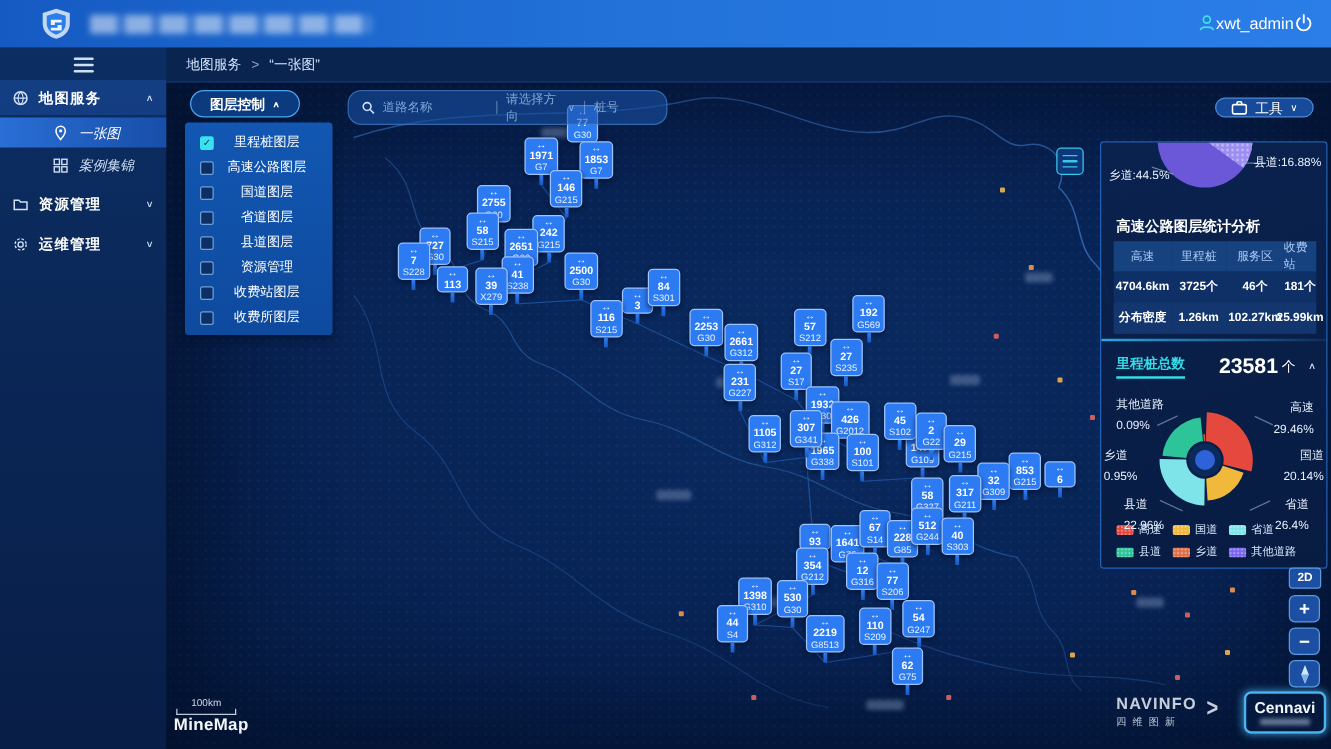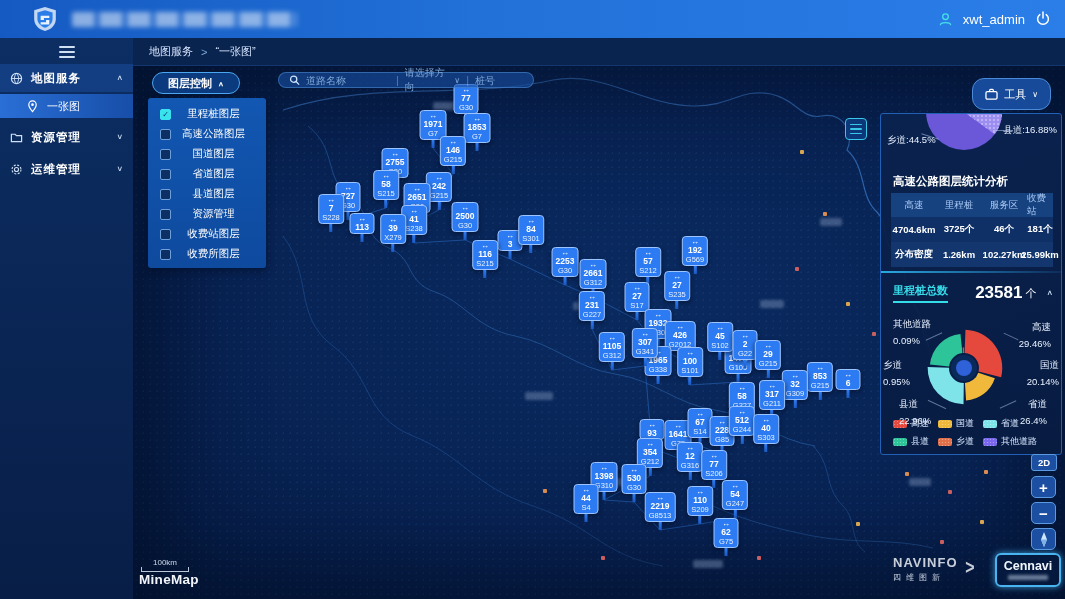--- a/index.html
+++ b/index.html
@@ -8,36 +8,36 @@
   .app { position:relative; width:1065px; height:599px; }
 
   
   .header { position:absolute; left:0; top:0; width:100%; height:38px;
     background:linear-gradient(90deg,#155ac2,#2171d8 45%,#2b7de8);
     display:flex; align-items:center; padding:0 14px; z-index:30; }
   .logo { width:26px; height:26px; margin-left:18px; }
   .title-blur { height:15px; width:225px; margin-left:14px; border-radius:2px;
     background:repeating-linear-gradient(90deg,rgba(235,242,252,.55) 0 22px,rgba(235,242,252,.15) 22px 28px);
     filter:blur(2.5px); }
-  .hdr-right { margin-left:auto; display:flex; align-items:center; gap:10px; }
+  .hdr-right { margin-left:auto; display:flex; align-items:flex-start; }
   .user-name { color:#fff; font-size:13px; }
   .icon-btn { background:none; border:none; cursor:pointer; display:flex; align-items:center; }
 
   
   .sidebar { position:absolute; left:0; top:38px; width:133px; bottom:0;
     background:linear-gradient(180deg,#0c2e63,#0a2452 60%,#081e47); z-index:25; }
   .burger { margin:8px auto 4px; width:16px; display:flex; flex-direction:column; gap:3px; cursor:pointer; }
   .burger i { display:block; height:2px; background:#cfe0f5; border-radius:1px; }
   .menu-group { height:26px; display:flex; align-items:center; padding:0 10px; color:#fff;
     font-size:11.5px; cursor:pointer; margin-top:6px; }
   .menu-group.first { background:rgba(35,95,190,.35); height:28px; }
   .menu-group .glabel { margin-left:8px; font-weight:bold; letter-spacing:1px; }
   .menu-group .chev { margin-left:auto; font-size:9px; color:#cfe0f5; transform:scaleY(.8); }
-  .menu-child { height:24px; display:flex; align-items:center; padding-left:26px; color:#cfe0f5;
-    font-size:11px; cursor:pointer; margin-top:2px; }
+  .menu-child { height:24px; display:flex; align-items:center; padding-left:42px; color:#cfe0f5;
+    font-size:11px; cursor:pointer; margin-top:2px;font-style:italic; }
   .menu-child .clabel { margin-left:8px; }
   .menu-child.active { background:linear-gradient(90deg,#2a6fd6,#174ea8); color:#fff; }
   .mico { width:13px; height:13px; flex:0 0 13px; }
 
   
   .crumb-bar { position:absolute; left:133px; top:38px; right:0; height:28px; background:#0a2450;
     display:flex; align-items:center; padding-left:16px; z-index:20;
     border-bottom:1px solid rgba(40,90,170,.35); }
   .crumb-bar span { font-size:11px; color:#d7e6ff; }
   .crumb-sep { margin:0 8px; color:#7fa8d8 !important; }
@@ -74,31 +74,31 @@
   .layer-list { position:absolute; left:15px; top:32px; width:118px; height:170px; z-index:9;
     background:linear-gradient(180deg,#1257b2,#0e4a9e); border-radius:3px; overflow:hidden;
     padding-top:6px; box-shadow:0 3px 8px rgba(2,10,30,.5); }
   .layer-row { height:20px; display:flex; align-items:center; cursor:pointer; }
   .cbx { width:11px; height:11px; margin-left:12px; border-radius:2px; background:#0c2f66;
     border:1px solid #6d9fd8; flex:0 0 11px; display:flex; align-items:center; justify-content:center; }
   .cbx.on { background:#39e2ec; border-color:#39e2ec; color:#0a3a6e; font-size:8px; font-weight:bold; }
   .layer-row .ll { flex:1; text-align:center; padding-right:10px; color:#fff; font-size:10.5px; }
 
   
-  .searchbar { position:absolute; left:145px; top:6px; width:256px; height:16px; z-index:10;
+  .searchbar { position:absolute; left:145px; top:6px; width:256px; height:28px; z-index:10;
     background:rgba(25,80,165,.6); border:1px solid rgba(90,160,230,.45); border-radius:11px;
     display:flex; align-items:center; padding:0 10px; gap:6px; }
   .searchbar input { background:transparent; border:none; outline:none; color:#e8f2ff; font-size:10px; }
   .searchbar input::placeholder { color:#7fa8d8; }
   .sdiv { color:rgba(170,200,240,.45); font-size:11px; }
   .dir-sel { display:flex; align-items:center; gap:5px; color:#7fa8d8; font-size:10px; cursor:pointer; }
   .dir-sel .chev { font-size:8px; }
 
   
-  .tools-btn { position:absolute; right:14px; top:12px; height:32px; padding:0 12px; z-index:10;
+  .tools-btn { position:absolute; right:14px; top:12px; height:16px; padding:0 12px; z-index:10;
     background:rgba(27,84,170,.85); border:1px solid #4a8ad8; border-radius:12px; color:#fff;
     font-size:11px; display:flex; align-items:center; gap:6px; cursor:pointer; }
 
   
   .panel-toggle { position:absolute; left:712px; top:52px; width:22px; height:22px; z-index:12;
     border:1px solid #38c8e8; border-radius:4px; background:rgba(13,58,126,.9);
     display:flex; flex-direction:column; justify-content:center; gap:3px; padding:0 4px; cursor:pointer; }
   .panel-toggle i { height:1.5px; background:#38c8e8; border-radius:1px; }
   .panel { position:absolute; left:747px; top:47px; width:182px; height:342px; z-index:11;
     background:linear-gradient(180deg,rgba(10,34,78,.95),rgba(8,28,66,.95));
@@ -204,20 +204,29 @@
           <span class="glabel">地图服务</span>
           <span class="chev">∧</span>
         </div>
         <div class="menu-child active" style="color: rgb(255, 255, 255);">
           <svg class="mico" viewBox="0 0 14 14">
             <path d="M7 1 C4.5 1 3 3 3 5.2 C3 8 7 12.5 7 12.5 C7 12.5 11 8 11 5.2 C11 3 9.5 1 7 1 Z" fill="none" stroke="currentColor" stroke-width="1.3"></path>
             <circle cx="7" cy="5" r="1.4" fill="currentColor"></circle>
           </svg>
           <span class="clabel">一张图</span>
         </div>
+        <div class="menu-child" style="color: rgb(207, 224, 245);">
+          <svg class="mico" viewBox="0 0 14 14">
+            <rect x="1.5" y="1.5" width="4.5" height="4.5" fill="none" stroke="currentColor" stroke-width="1.2"></rect>
+            <rect x="8" y="1.5" width="4.5" height="4.5" fill="none" stroke="currentColor" stroke-width="1.2"></rect>
+            <rect x="1.5" y="8" width="4.5" height="4.5" fill="none" stroke="currentColor" stroke-width="1.2"></rect>
+            <rect x="8" y="8" width="4.5" height="4.5" fill="none" stroke="currentColor" stroke-width="1.2"></rect>
+          </svg>
+          <span class="clabel">案例集锦</span>
+        </div>
         <div class="menu-group">
           <svg class="mico" viewBox="0 0 14 14">
             <path d="M1.5 3.5 h4 l1.5 1.5 h5.5 v6.5 h-11 Z" fill="none" stroke="#cfe0f5" stroke-width="1.3"></path>
           </svg>
           <span class="glabel">资源管理</span>
           <span class="chev">∨</span>
         </div>
         <div class="menu-group">
           <svg class="mico" viewBox="0 0 14 14">
             <circle cx="7" cy="7" r="2.2" fill="none" stroke="#cfe0f5" stroke-width="1.2"></circle>

